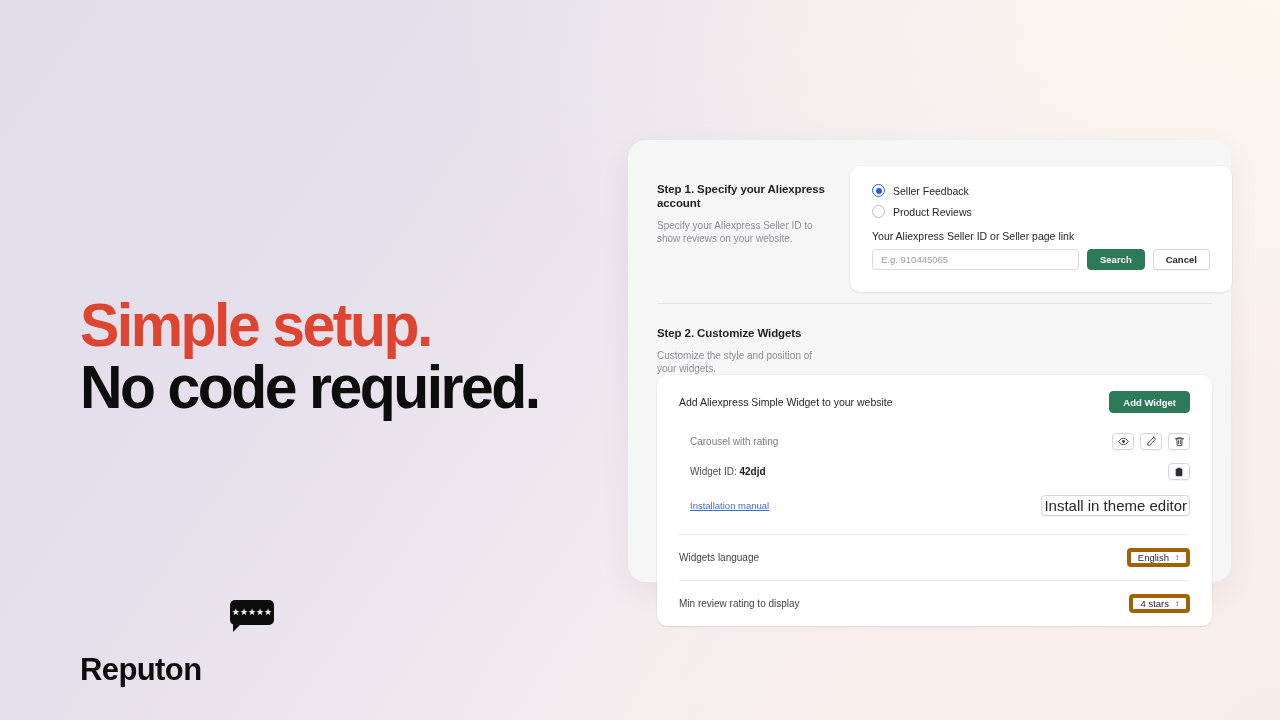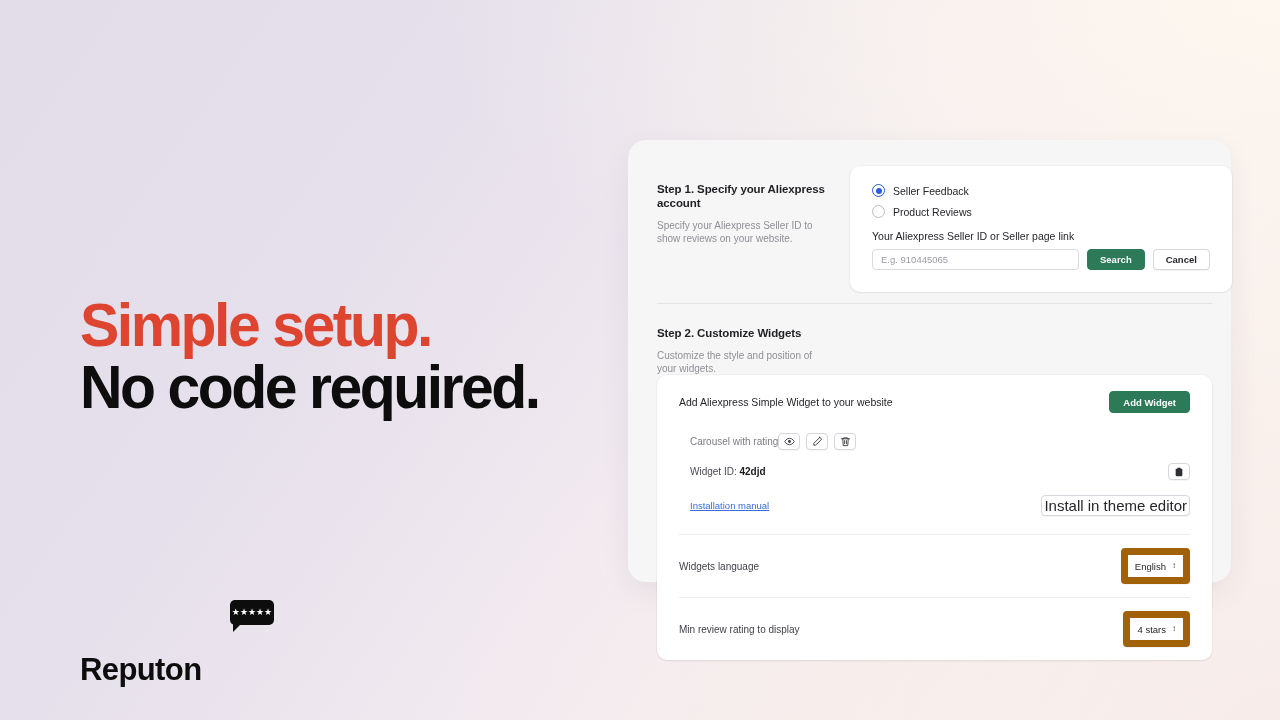--- a/index.html
+++ b/index.html
@@ -251,20 +251,21 @@
   }
   .btn-addwidget {
     height: 22px;
     padding: 0 13px;
     font-size: 9.5px;
   }
 
   .widget-row {
     display: flex;
     align-items: center;
+    justify-content: space-between;
     margin-top: 20px;
     padding-left: 11px;
   }
   .widget-name {
     font-size: 10px;
     color: #7b7b84;
   }
   .icon-btns { display: flex; gap: 6px; }
   .icon-btn {
     width: 22px; height: 17px;
@@ -321,22 +322,22 @@
     display: flex;
     align-items: center;
     justify-content: space-between;
     padding: 13px 22px;
   }
   .setting-label {
     font-size: 10px;
     color: #3f3f48;
   }
   .select-box {
-    height: 36px;
-    border: 7px solid #a16207;
+    height: 19px;
+    border: 4px solid #a16207;
     border-radius: 4px;
     background: #fff;
     display: inline-flex;
     align-items: center;
     gap: 6px;
     padding: 0 7px;
     font-size: 9.5px;
     color: #26262c;
     cursor: pointer;
     box-shadow: 0 1px 0 rgba(20,20,30,0.04);

